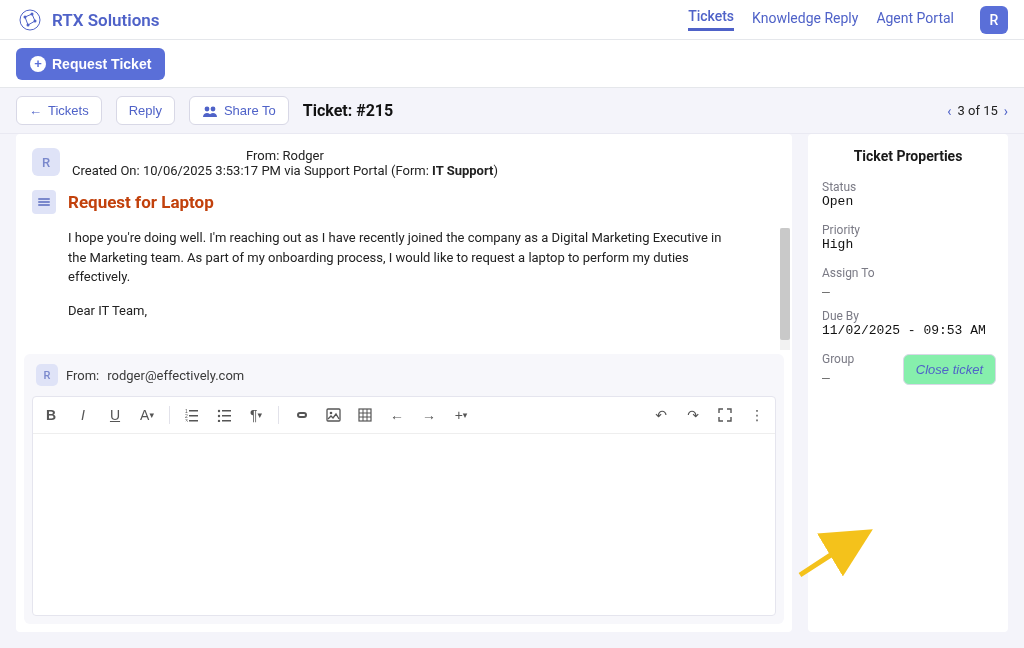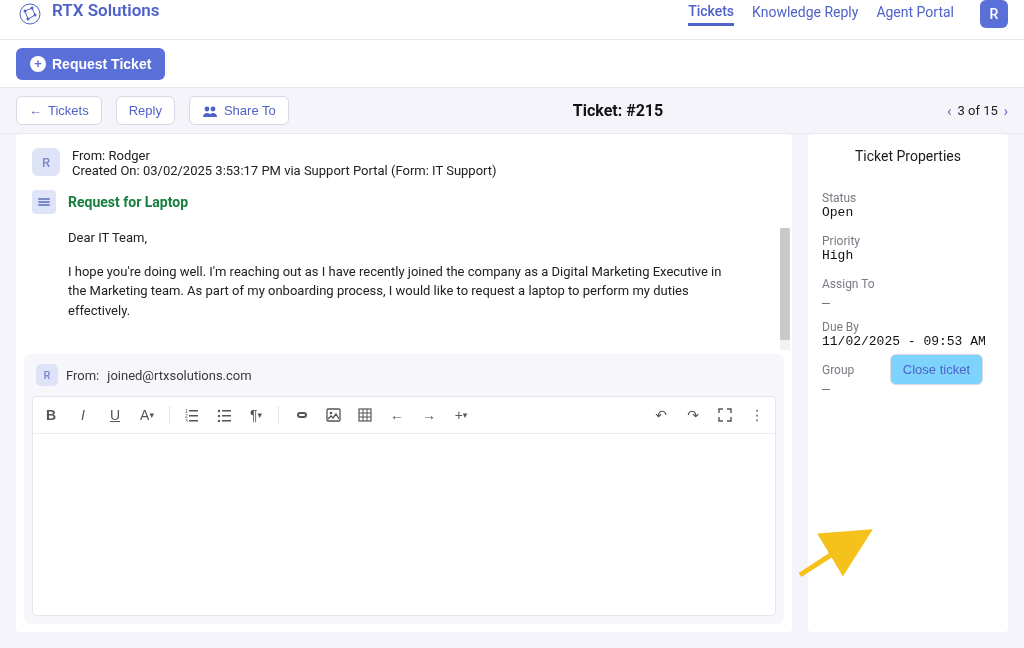--- a/index.html
+++ b/index.html
@@ -1,67 +1,67 @@
 <!DOCTYPE html>
 <html><head>
 <meta charset="utf-8">
 <style>
   * { box-sizing: border-box; margin: 0; padding: 0; }
   html, body { width: 1024px; height: 648px; font-family: -apple-system, BlinkMacSystemFont, "Segoe UI", Roboto, Arial, sans-serif; background: #fff; color: #1a1a1a; overflow: hidden; }
-  .topbar { height: 40px; display:flex; align-items:flex-start; border-bottom:1px solid #e5e7eb; padding:0 16px; }
+  .topbar { height: 40px; display:flex; align-items:center; border-bottom:1px solid #e5e7eb; padding:0 16px; }
   .logo { width:28px; height:28px; margin-right:8px; display:flex; align-items:center; justify-content:center; }
   .brand { color:#4f62c8; font-weight:600; font-size:17px; }
   .topnav { margin-left:auto; display:flex; align-items:center; gap:18px; }
   .topnav a { color:#4f62c8; text-decoration:none; font-size:14px; padding-bottom:4px; }
   .topnav a.active { border-bottom:3px solid #4f62c8; font-weight:500; }
   .avatar-sq { width:28px; height:28px; border-radius:6px; background:#5a6fd8; color:#fff; display:flex; align-items:center; justify-content:center; font-weight:500; font-size:14px; margin-left:8px; }
 
   .createbar { height:48px; display:flex; align-items:center; border-bottom:1px solid #e5e7eb; padding:0 16px; }
   .btn-primary { background:#5a6fd8; color:#fff; border:none; border-radius:6px; padding:8px 14px; font-size:14px; font-weight:600; display:flex; align-items:center; gap:6px; cursor:pointer; }
   .btn-primary .plusicon { width:16px; height:16px; border-radius:50%; background:#fff; color:#5a6fd8; display:flex; align-items:center; justify-content:center; font-weight:800; font-size:13px; line-height:1; }
 
   .toolbar { height:46px; background:#f4f4fa; display:flex; align-items:center; padding:0 16px; gap:14px; border-bottom:1px solid #e9e9f2; }
   .btn-outline { background:#fff; border:1px solid #d8d8e6; border-radius:6px; padding:6px 12px; font-size:13px; color:#4f62c8; display:flex; align-items:center; gap:6px; cursor:pointer; }
-  .toolbar-title { flex:1; text-align:center; font-weight:700; font-size:16px; color:#111; }
+  .toolbar-title { flex:1; text-align:left; font-weight:700; font-size:16px; color:#111; }
   .pager { display:flex; align-items:center; gap:6px; font-size:13px; color:#222; }
   .chev { color:#4f62c8; font-size:14px; cursor:pointer; }
 
   .workarea { display:flex; height:calc(648px - 40px - 48px - 46px); background:#f4f4fa; padding:0 16px 16px 16px; gap:16px; }
 
   .main-panel { flex:1; background:#fff; border-radius:4px; display:flex; flex-direction:column; overflow:hidden; }
   .msg-header { padding:14px 16px 4px 16px; display:flex; gap:12px; }
   .msg-avatar { width:28px; height:28px; border-radius:6px; background:#dfe3f7; color:#7a88cc; display:flex; align-items:center; justify-content:center; font-weight:500; font-size:13px; flex-shrink:0; }
-  .meta { font-size:13px; color:#222; }
-  .meta .form-name { font-weight:400; }
+  .meta { font-size:13px; color:#222;text-align:center; }
+  .meta .form-name { font-weight:700; }
   .subject-row { display:flex; align-items:center; gap:12px; padding:8px 16px 14px 16px; }
   .subject-icon { width:24px; height:24px; border-radius:4px; background:#dfe3f7; display:flex; align-items:center; justify-content:center; }
   .subject-icon .bars { width:12px; height:8px; display:flex; flex-direction:column; justify-content:space-between; }
   .subject-icon .bars span { height:2px; background:#7a88cc; border-radius:1px; }
-  .subject { font-weight:700; font-size:14px; color:#15803d; }
+  .subject { font-weight:700; font-size:17px; color:#c2410c; }
 
   .body-scroll { position:relative; flex:0 0 auto; padding:0 52px 20px 52px; font-size:13px; color:#222; line-height:1.5; }
   .body-scroll p { margin-bottom:14px; }
   .fake-scroll { position:absolute; right:2px; top:0; bottom:4px; width:10px; background:#f2f2f2; }
   .fake-scroll .thumb { position:absolute; left:0; right:0; top:0; height:92%; background:#c9c9c9; border-radius:2px; }
 
   .composer { margin:0 8px 8px 8px; background:#f7f7fb; border-radius:6px; display:flex; flex-direction:column; flex:1; min-height:0; }
   .composer-top { display:flex; align-items:center; gap:8px; padding:10px 12px; font-size:13px; color:#3a3a3a; }
   .composer-top .mini-av { width:22px; height:22px; border-radius:5px; background:#dfe3f7; color:#7a88cc; display:flex; align-items:center; justify-content:center; font-size:11px; font-weight:500; }
   .editor-wrap { background:#fff; border:1px solid #e5e5ee; border-radius:4px; margin:0 8px 8px 8px; display:flex; flex-direction:column; flex:1; min-height:0; }
   .editor-toolbar { display:flex; align-items:center; gap:4px; border-bottom:1px solid #eee; padding:4px 4px; }
   .tbtn { width:28px; height:28px; display:flex; align-items:center; justify-content:center; color:#555; border:none; background:transparent; cursor:pointer; font-size:14px; }
   .tsep { width:1px; height:18px; background:#e2e2ea; margin:0 4px; }
   .spacer-flex { flex:1; }
   .editor-body { flex:1; padding:10px 12px; font-size:13px; color:#a7a7b0; overflow:auto; }
 
   .side-panel { width:200px; background:#fff; border-radius:4px; padding:14px 14px; font-size:13px; position:relative; }
-  .side-title { text-align:center; font-weight:400; font-size:14px; margin-bottom:27px; }
+  .side-title { text-align:center; font-weight:700; font-size:14px; margin-bottom:16px; }
   .prop-label { color:#7a7a85; font-size:12px; }
   .prop-val { color:#111; margin-bottom:14px;font-family:Liberation Mono, monospace; }
-  .close-ticket { position:absolute; right:25px; top:220px; border:1px solid #d8d8e6; background:#7dd3fc; color:#4f62c8; border-radius:6px; padding:7px 12px; font-size:13px; cursor:pointer; }
+  .close-ticket { position:absolute; right:12px; top:220px; border:1px solid #d8d8e6; background:#86efac; color:#4f62c8; border-radius:6px; padding:7px 12px; font-size:13px; cursor:pointer;font-style:italic; }
 
   .arrow-annot { position:absolute; left:790px; top:525px; pointer-events:none; }
 
   svg { display:block; }
 </style>
 </head>
 <body>
 
 <div class="topbar">
   <div class="logo">
@@ -124,49 +124,49 @@
 
   <div class="main-panel">
 
     <div class="msg-header">
       <div class="msg-avatar">R</div>
       <div class="meta">
         <div>
           <span>From: </span><span>Rodger</span>
         </div>
         <div>
-          <span>Created On: </span><span>03/02/2025 3:53:17 PM via Support Portal (Form: </span><span class="form-name">IT Support</span><span>)</span>
+          <span>Created On: </span><span>10/06/2025 3:53:17 PM via Support Portal (Form: </span><span class="form-name">IT Support</span><span>)</span>
         </div>
       </div>
     </div>
 
     <div class="subject-row">
       <div class="subject-icon">
         <div class="bars">
             <span></span>
             <span></span>
             <span></span>
           </div>
       </div>
       <div class="subject">Request for Laptop</div>
     </div>
 
     <div class="body-scroll">
+      <p>I hope you're doing well. I'm reaching out as I have recently joined the company as a Digital Marketing Executive in the Marketing team. As part of my onboarding process, I would like to request a laptop to perform my duties effectively.</p>
       <p>Dear IT Team,</p>
-      <p>I hope you're doing well. I'm reaching out as I have recently joined the company as a Digital Marketing Executive in the Marketing team. As part of my onboarding process, I would like to request a laptop to perform my duties effectively.</p>
       <div class="fake-scroll">
           <div class="thumb"></div>
         </div>
     </div>
 
     <div class="composer">
       <div class="composer-top">
         <div class="mini-av">R</div>
         <span>From: </span>
-          <span>joined@rtxsolutions.com</span>
+          <span>rodger@effectively.com</span>
       </div>
       <div class="editor-wrap">
         <div class="editor-toolbar">
           <button class="tbtn">
               <b>B</b>
             </button>
           <button class="tbtn">
               <i>I</i>
             </button>
           <button class="tbtn">

